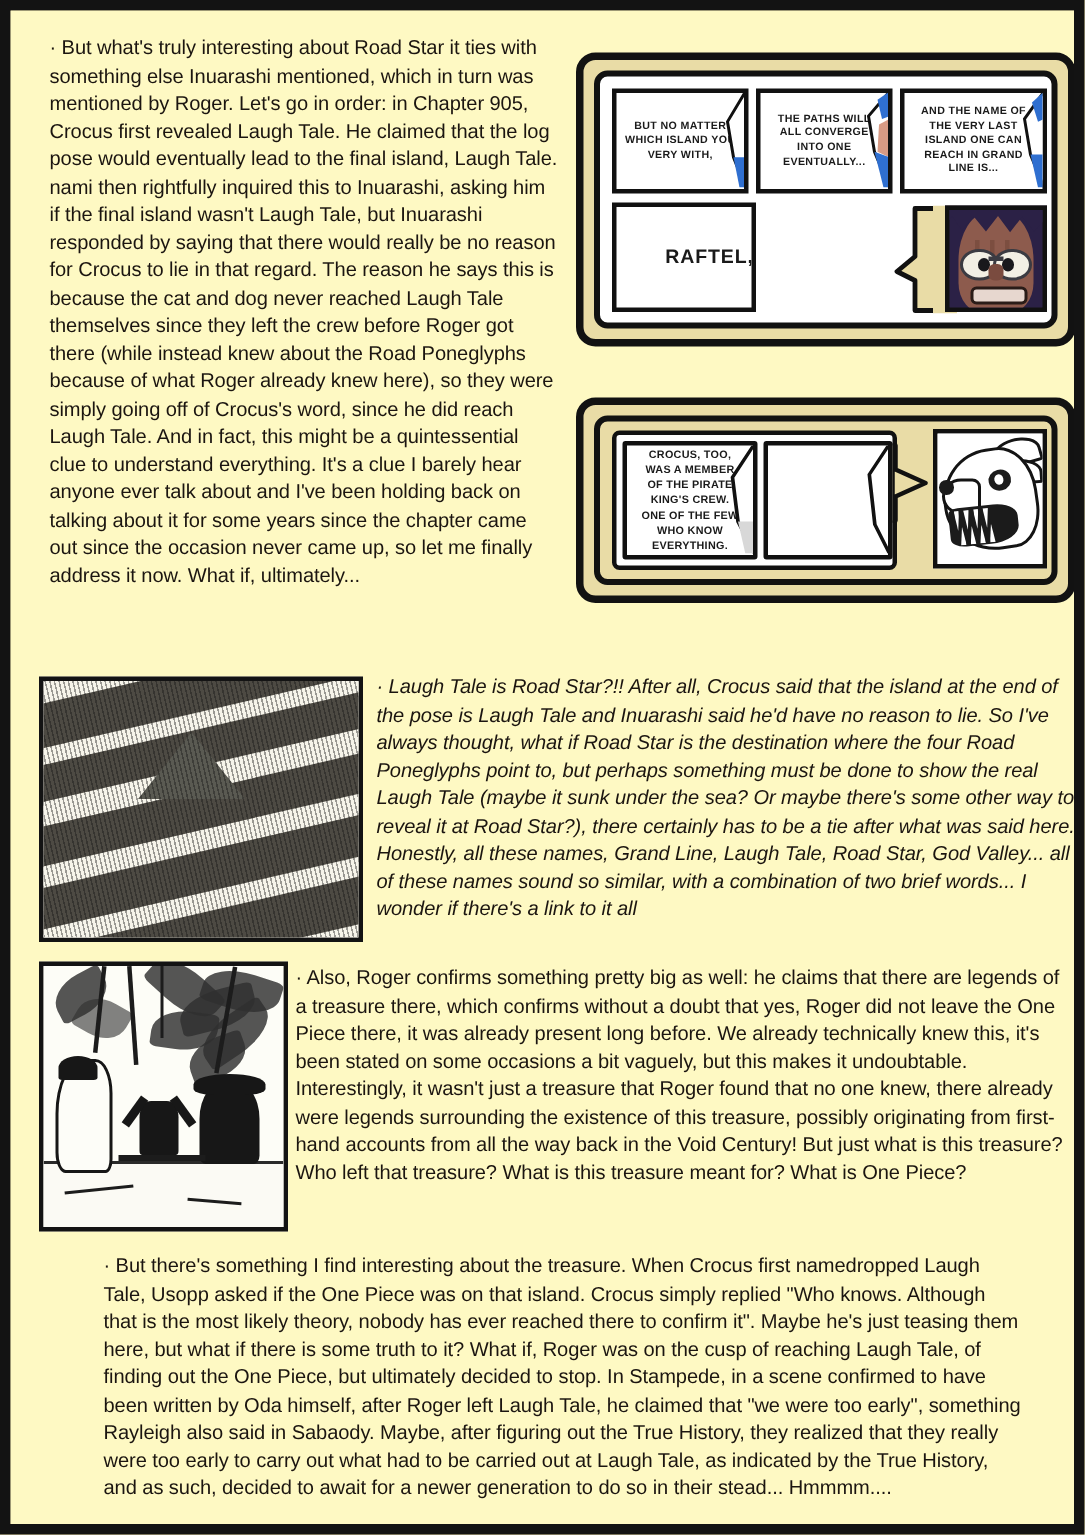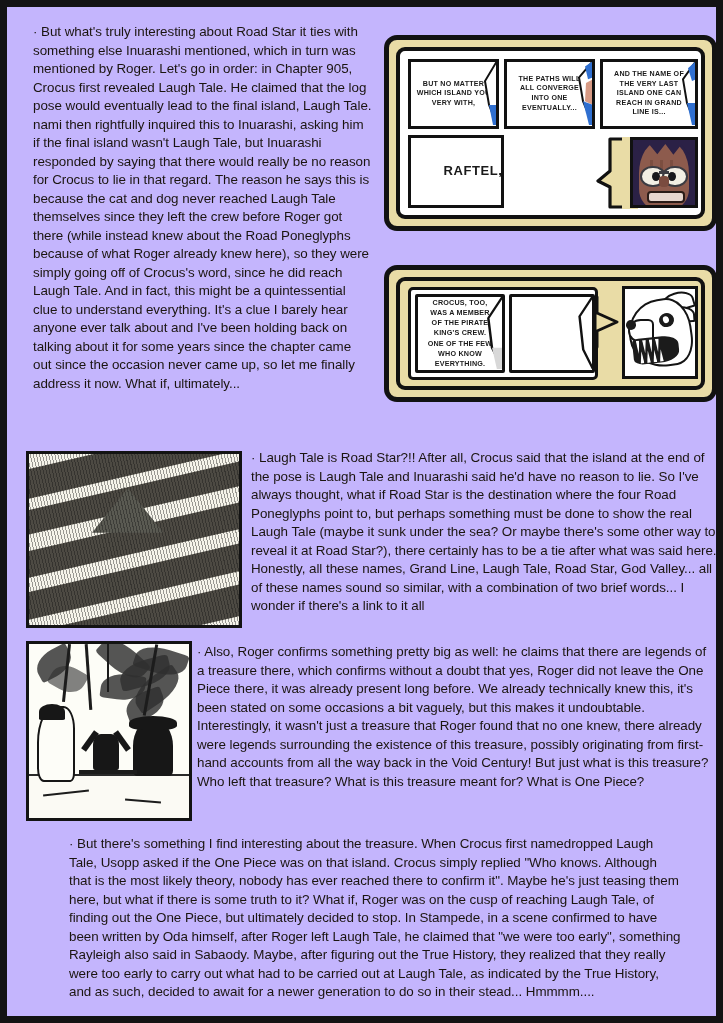--- a/index.html
+++ b/index.html
@@ -13,39 +13,39 @@
     position:relative;
     width:723px;height:1023px;
     background:#e9dca6;
     box-sizing:border-box;
     border:7px solid #131313;
     overflow:hidden;
   }
   .inner{
     position:relative;
     width:100%;height:100%;
-    background:#c4b5fd;
+    background:#fef9c3;
   }
 
   
   .body-text{
     color:#1b1510;
     font-family:"Liberation Sans", sans-serif;
     font-size:13.4px;
     line-height:1.382;
     letter-spacing:-0.05px;
     font-weight:400;
     text-rendering:optimizeLegibility;
   }
 
   .col-left-top{
     position:absolute;left:26px;top:16px;width:340px;
   }
   .col-mid-right{
-    position:absolute;left:244px;top:442px;width:466px;
+    position:absolute;left:244px;top:442px;width:466px;font-style:italic;
   }
   .col-mid-right2{
     position:absolute;left:190px;top:636px;width:520px;
   }
   .bottom-block{
     position:absolute;left:62px;top:828px;width:612px;
   }
 
   
   .img-frame{

